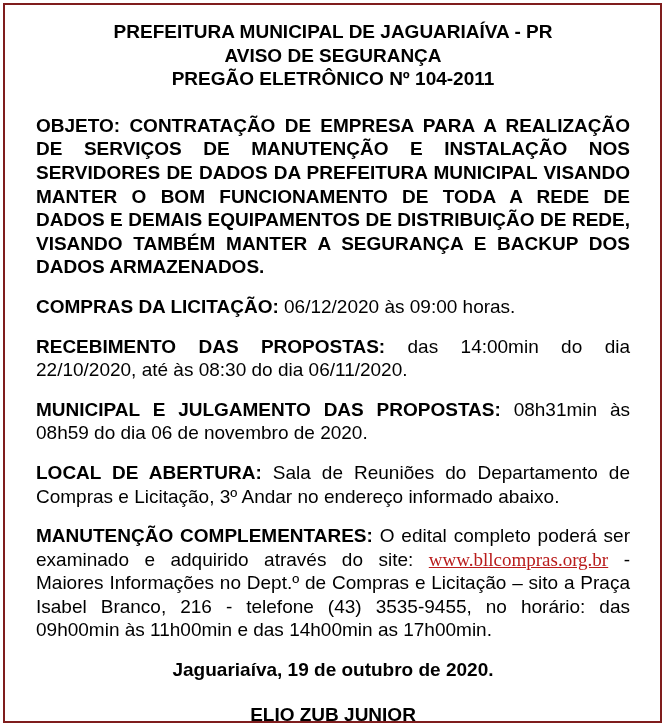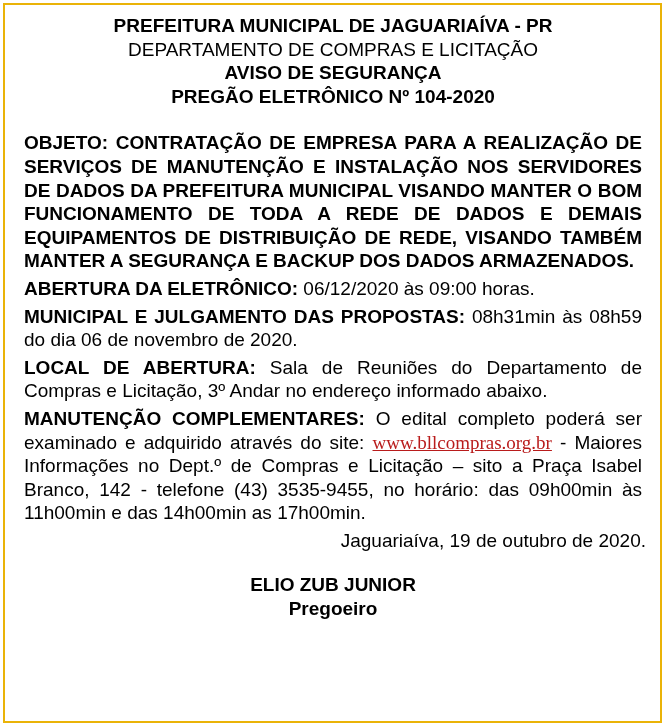--- a/index.html
+++ b/index.html
@@ -15,37 +15,37 @@
     background: #ffffff;
     color: #000000;
     font-family: "Liberation Sans", "DejaVu Sans", sans-serif;
     font-size: 19px;
     line-height: 23.6px;
     overflow: hidden;
   }
   .doc {
     position: absolute;
     inset: 3px;
-    border: 2px solid #eab308;
+    border: 2px solid #7f1d1d;
     box-sizing: border-box;
-    padding: 9px 14px 0 15px;
+    padding: 15px 14px 0 15px;
   }
   .hdr {
     text-align: center;
     margin: 0 0 23px 0;
   }
   .b { font-weight: bold; }
   .jp {
-    margin: 4px;
+    margin: 16px;
     text-align: justify;
   }
   .center-line {
-    margin: 0;
-    text-align: right;
-    font-weight: normal;
+    margin: 12px;
+    text-align: center;
+    font-weight: bold;
   }
   .sig {
     margin-top: 21px;
     text-align: center;
     font-weight: bold;
   }
   .site-link {
     font-family: "Liberation Serif", "DejaVu Serif", serif;
     color: #b91c1c;
     text-decoration: underline;
@@ -53,37 +53,37 @@
   }
 </style>
 </head>
 <body>
 
 <div class="page">
   <div class="doc">
 
     <header class="hdr">
       <div class="b">PREFEITURA MUNICIPAL DE JAGUARIAÍVA - PR</div>
-      <div>DEPARTAMENTO DE COMPRAS E LICITAÇÃO</div>
       <div class="b">AVISO DE SEGURANÇA</div>
-      <div class="b">PREGÃO ELETRÔNICO Nº 104-2020</div>
+      <div class="b">PREGÃO ELETRÔNICO Nº 104-2011</div>
     </header>
 
     <div>
       <p class="jp"><span class="b">OBJETO:</span><span class="b"> CONTRATAÇÃO DE EMPRESA PARA A REALIZAÇÃO DE SERVIÇOS DE MANUTENÇÃO E INSTALAÇÃO NOS SERVIDORES DE DADOS DA PREFEITURA MUNICIPAL VISANDO MANTER O BOM FUNCIONAMENTO DE TODA A REDE DE DADOS E DEMAIS EQUIPAMENTOS DE DISTRIBUIÇÃO DE REDE, VISANDO TAMBÉM MANTER A SEGURANÇA E BACKUP DOS DADOS ARMAZENADOS.</span></p>
 
-      <p class="jp"><span class="b">ABERTURA DA ELETRÔNICO:</span><span> 06/12/2020 às 09:00 horas.</span></p>
+      <p class="jp"><span class="b">COMPRAS DA LICITAÇÃO:</span><span> 06/12/2020 às 09:00 horas.</span></p>
 
+      <p class="jp"><span class="b">RECEBIMENTO DAS PROPOSTAS:</span><span> das 14:00min do dia 22/10/2020, até às 08:30 do dia 06/11/2020.</span></p>
 
       <p class="jp"><span class="b">MUNICIPAL E JULGAMENTO DAS PROPOSTAS:</span><span> 08h31min às 08h59 do dia 06 de novembro de 2020.</span></p>
 
 
       <p class="jp"><span class="b">LOCAL DE ABERTURA:</span><span> Sala de Reuniões do Departamento de Compras e Licitação, 3º Andar no endereço informado abaixo.</span></p>
 
-      <p class="jp"><span class="b">MANUTENÇÃO COMPLEMENTARES:</span><span> O edital completo poderá ser examinado e adquirido através do site: </span><a class="site-link">www.bllcompras.org.br</a><span> - Maiores Informações no Dept.º de Compras e Licitação – sito a Praça Isabel Branco, 142 - telefone (43) 3535-9455, no horário: das 09h00min às 11h00min e das 14h00min as 17h00min.</span></p>
+      <p class="jp"><span class="b">MANUTENÇÃO COMPLEMENTARES:</span><span> O edital completo poderá ser examinado e adquirido através do site: </span><a class="site-link">www.bllcompras.org.br</a><span> - Maiores Informações no Dept.º de Compras e Licitação – sito a Praça Isabel Branco, 216 - telefone (43) 3535-9455, no horário: das 09h00min às 11h00min e das 14h00min as 17h00min.</span></p>
 
       <p class="center-line">Jaguariaíva, 19 de outubro de 2020.</p>
 
       <div class="sig">
         <div>ELIO ZUB JUNIOR</div>
         <div>Pregoeiro</div>
       </div>
     </div>
 
   </div>

